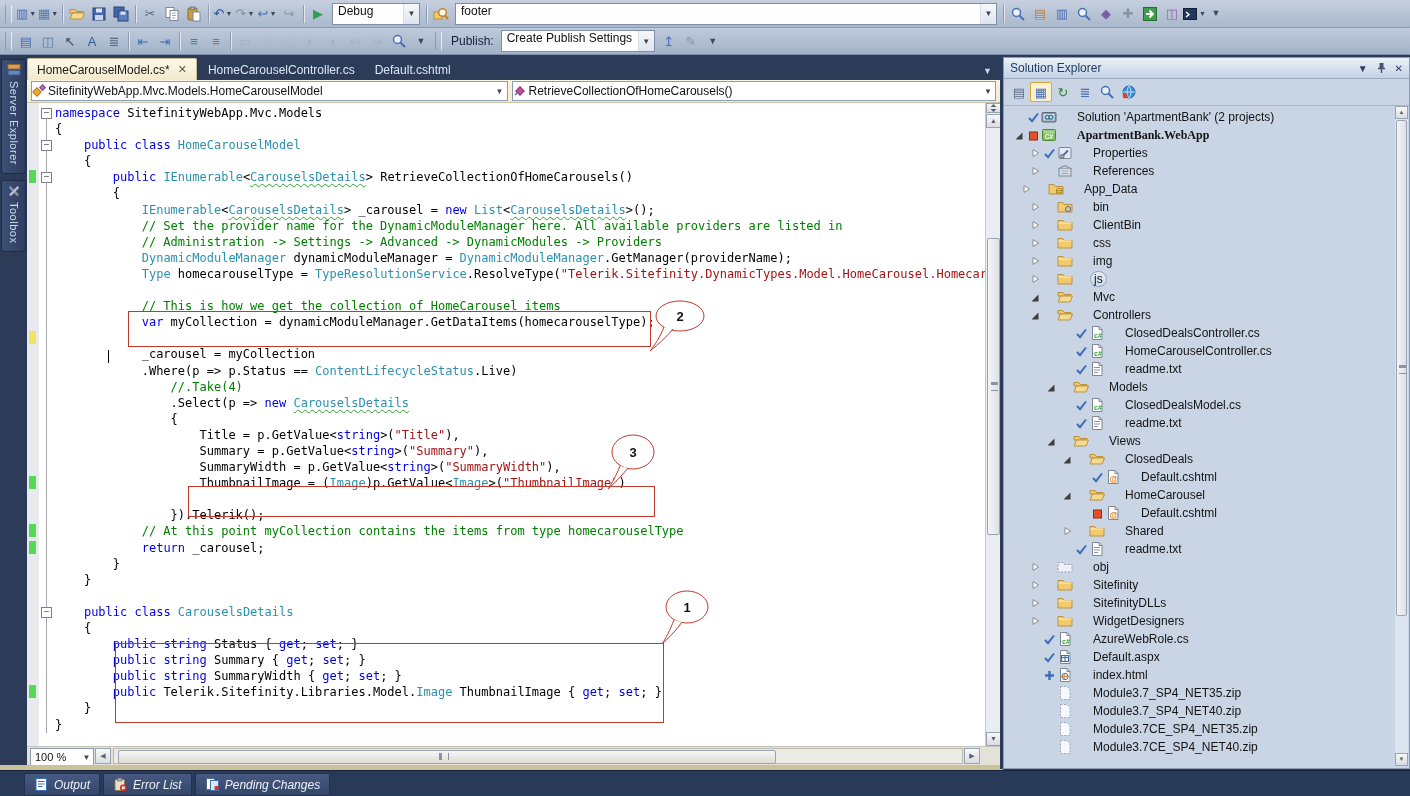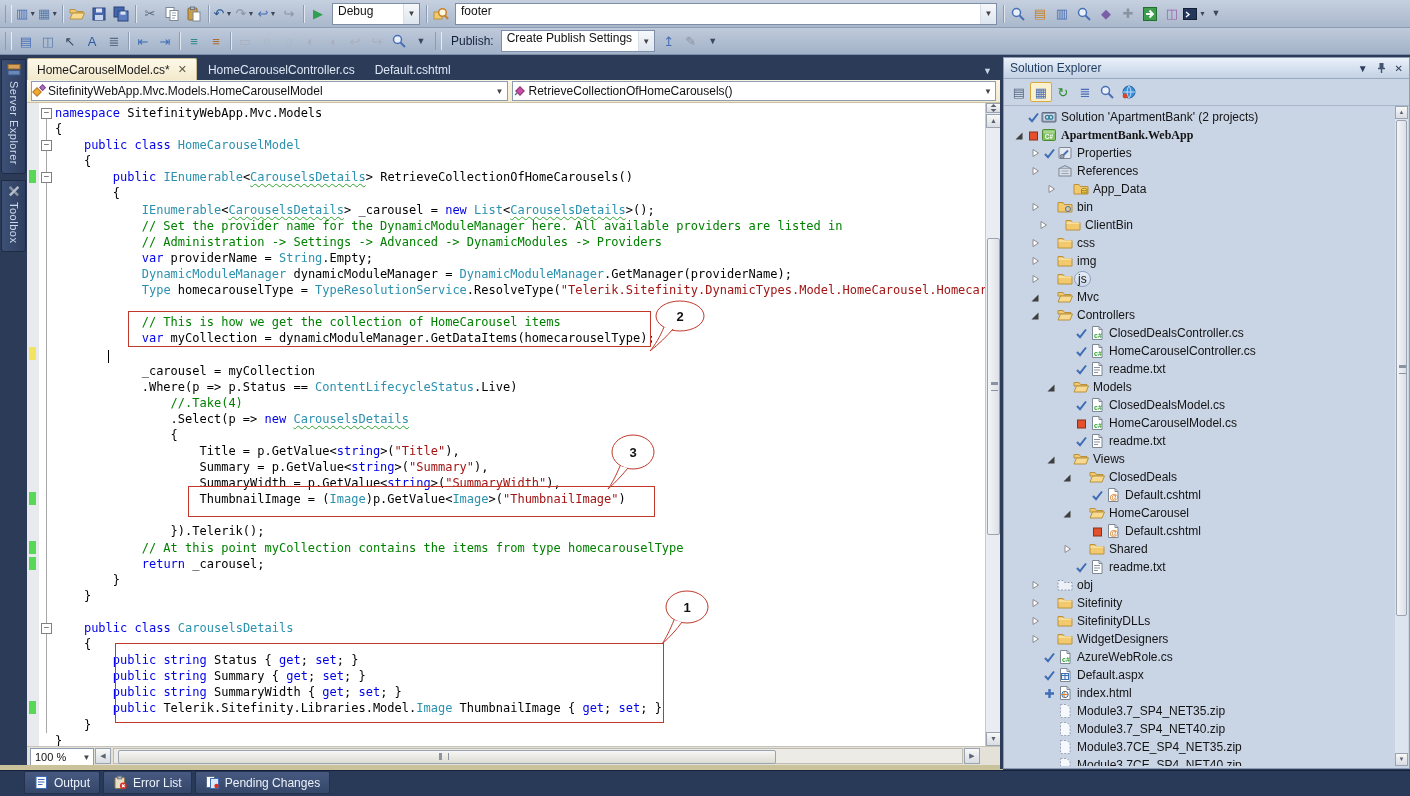--- a/index.html
+++ b/index.html
@@ -61,36 +61,36 @@
   #ebottom{position:absolute;left:27px;top:746px;width:973px;height:19px;background:#E3E1D8;border-top:1px solid #C6C4B8;}
   #zoombox{position:absolute;left:3px;top:1px;width:62px;height:16px;background:#fff;border:1px solid #8E9CB3;display:flex;align-items:center;}
   #zoombox .nval{flex:1;font-size:11px;padding-left:4px;color:#111;}
   #zoombox .ndd{width:13px;font-size:8px;color:#444;text-align:center;}
   .hbtn{position:absolute;top:1px;height:16px;width:16px;background:linear-gradient(#F8F8F8,#D9DCE2);border:1px solid #9AA3B0;box-sizing:border-box;font-size:7px;color:#5A6470;text-align:center;line-height:14px;}
   #htrack{position:absolute;left:86px;top:1px;width:850px;height:16px;background:#ECEBE6;border:1px solid #BEBCB0;box-sizing:border-box;}
   #hthumb{position:absolute;left:4px;top:1px;width:656px;height:12px;background:linear-gradient(#F6F6F4,#DDDCD4);border:1px solid #9AA3B0;border-radius:2px;}
   #hgrip{position:absolute;left:320px;top:2px;width:8px;height:7px;border-left:1px solid #8A93A2;border-right:1px solid #8A93A2;box-shadow:2px 0 0 #8A93A2 inset;}
   #khaki{position:absolute;left:0;top:765px;width:1003px;height:5px;background:#C9C29B;}
   
-  #statusbar{position:absolute;left:0;top:770px;width:1410px;height:26px;background:#293A58;border-top:1px solid #16213A;display:flex;align-items:flex-start;padding-left:24px;box-sizing:border-box;}
+  #statusbar{position:absolute;left:0;top:770px;width:1410px;height:26px;background:#293A58;border-top:1px solid #16213A;display:flex;align-items:flex-end;padding-left:24px;box-sizing:border-box;font-style:italic;}
   .stbtn{height:21px;display:flex;align-items:center;gap:5px;padding:0 9px;margin-right:3px;background:linear-gradient(#475980,#344769);border:1px solid #23304E;border-radius:2px;color:#EDF2FA;font-size:12px;}
   
   #solexp{position:absolute;left:1003px;top:57px;width:407px;height:712px;background:#C9D4E5;border:1px solid #8D9CB3;box-sizing:border-box;}
   #setitle{height:20px;background:linear-gradient(#EAF1FA,#C3D1E4);border-bottom:1px solid #9AA9C0;display:flex;align-items:center;padding:0 6px;}
   #setitle .t{flex:1;font-size:12px;color:#1E3A5F;}
   #setitle .ti{margin-left:8px;color:#2E3E5C;font-size:10px;}
   #setoolbar{height:26px;display:flex;align-items:center;padding-left:4px;border-bottom:1px solid #A8B6CA;}
   #setoolbar .tbtn{width:22px;height:20px;}
   #setoolbar .tbtn.on{background:#FCF1CE;border:1px solid #D9A93C;border-radius:2px;box-sizing:border-box;}
   #tree{position:absolute;left:0;top:48px;right:14px;bottom:2px;overflow:hidden;padding-top:2px;}
   .trow{height:18px;display:flex;align-items:center;padding-left:8px;white-space:nowrap;}
   .trow .ar{width:14px;flex:none;display:flex;align-items:center;justify-content:center;}
   .trow .stt{width:14px;flex:none;display:flex;align-items:center;justify-content:center;}
   .trow .fic{width:18px;flex:none;display:flex;align-items:center;justify-content:center;}
-  .trow .lbl{font-size:12px;color:#141414;padding:0 3px;}
+  .trow .lbl{font-size:12px;color:#141414;padding:0 3px;margin-left:16px;}
   .trow.bold .lbl{font-weight:bold;font-family:Liberation Serif, serif;}
   .trow .lbl.sel{border:1px solid #8FA3C0;background:linear-gradient(#E6EDF7,#CDDAEB);border-radius:8px;}
   #sevscroll{position:absolute;right:1px;top:48px;width:13px;bottom:2px;background:#DCE4EF;}
   .sebtn{position:absolute;left:0;width:13px;height:13px;background:linear-gradient(#F8F8F8,#D9DCE2);border:1px solid #9AA3B0;box-sizing:border-box;color:#5A6470;font-size:6px;text-align:center;line-height:11px;}
   .dockgap{position:absolute;left:1000px;top:55px;width:3px;bottom:27px;background:#2C3B58;}
   svg{display:block;}
 </style>
 </head>
 <body>
 
@@ -412,23 +412,20 @@
       <div class="cl">
         <span class="ct"><span class="pl">            </span><span class="ty">IEnumerable</span><span class="pl">&lt;</span><span class="tq">CarouselsDetails</span><span class="pl">&gt; _carousel = </span><span class="kw">new</span><span class="pl"> </span><span class="ty">List</span><span class="pl">&lt;</span><span class="tq">CarouselsDetails</span><span class="pl">&gt;();</span></span>
       </div>
       <div class="cl">
         <span class="ct"><span class="cm">            // Set the provider name for the DynamicModuleManager here. All available providers are listed in</span></span>
       </div>
       <div class="cl">
         <span class="ct"><span class="cm">            // Administration -&gt; Settings -&gt; Advanced -&gt; DynamicModules -&gt; Providers</span></span>
       </div>
       <div class="cl">
-        <span class="ct"><span class="pl">            </span><span class="kw">var</span><span class="pl"> providerName = </span><span class="ty">String</span><span class="pl">.Empty;</span></span>
-      </div>
-      <div class="cl">
         <span class="ct"><span class="pl">            </span><span class="ty">DynamicModuleManager</span><span class="pl"> dynamicModuleManager = </span><span class="ty">DynamicModuleManager</span><span class="pl">.GetManager(providerName);</span></span>
       </div>
       <div class="cl">
         <span class="ct"><span class="pl">            </span><span class="ty">Type</span><span class="pl"> homecarouselType = </span><span class="ty">TypeResolutionService</span><span class="pl">.ResolveType(</span><span class="st">"Telerik.Sitefinity.DynamicTypes.Model.HomeCarousel.Homecarousel"</span></span>
       </div>
       <div class="cl">
         <span class="ct"></span>
       </div>
       <div class="cl">
         <span class="ct"><span class="cm">            // This is how we get the collection of HomeCarousel items</span></span>
@@ -720,21 +717,21 @@
         <span class="stt"></span>
         <span class="fic">
           <svg width="16" height="16" viewBox="0 0 16 16">
             <rect x="2" y="5.5" width="12" height="7.5" fill="#D8DEE8" stroke="#7E8794"></rect>
             <path d="M2 5.5L8 2.5l6 3" fill="#C2CAD8" stroke="#7E8794"></path>
             <path d="M4.5 8h7M4.5 10.5h7" stroke="#9AA6B8"></path>
           </svg>
         </span>
         <span class="lbl">References</span>
       </div>
-      <div class="trow" style="padding-left: 40px;">
+      <div class="trow" style="padding-left: 15px;">
         <span class="ar">
           <svg width="10" height="12" viewBox="0 0 10 12">
             <path d="M3 2.5L8.5 6L3 9.5z" fill="#FDFEFF" stroke="#8C8C8C"></path>
           </svg>
         </span>
         <span class="stt"></span>
         <span class="fic">
           <svg width="16" height="16" viewBox="0 0 16 16">
             <path d="M1 3.5h5l1.5 2H15V13H1z" fill="#F2C96D" stroke="#B8923E"></path>
             <rect x="8.5" y="8.5" width="5.5" height="3.5" fill="#E8C24A" stroke="#A8861E"></rect>
@@ -752,21 +749,21 @@
         <span class="stt"></span>
         <span class="fic">
           <svg width="16" height="16" viewBox="0 0 16 16">
             <path d="M1 3.5h5l1.5 2H15V13H1z" fill="#F2C96D" stroke="#B8923E"></path>
             <circle cx="11" cy="10" r="2.6" fill="#B9BEC9" stroke="#6E7683"></circle>
             <circle cx="11" cy="10" r="1" fill="#F2C96D"></circle>
           </svg>
         </span>
         <span class="lbl">bin</span>
       </div>
-      <div class="trow" style="padding-left: 32px;">
+      <div class="trow" style="padding-left: 24px;">
         <span class="ar">
           <svg width="10" height="12" viewBox="0 0 10 12">
             <path d="M3 2.5L8.5 6L3 9.5z" fill="#FDFEFF" stroke="#8C8C8C"></path>
           </svg>
         </span>
         <span class="stt"></span>
         <span class="fic">
           <svg width="16" height="16" viewBox="0 0 16 16">
             <path d="M1 3.5h5l1.5 2H15V13H1z" fill="#F2C96D" stroke="#B8923E"></path>
             <path d="M1.5 6h13" stroke="#FBE7AE" stroke-width="1.4"></path>
@@ -920,36 +917,20 @@
           </svg>
         </span>
         <span class="fic">
           <svg width="16" height="16" viewBox="0 0 16 16">
             <path d="M3.5 1.5h6.5l3 3v10h-9.5z" fill="#FFF" stroke="#7E8794"></path>
             <path d="M10 1.5v3h3" fill="none" stroke="#7E8794"></path>
             <text x="5" y="12.5" font-size="7" font-weight="bold" fill="#2E9E2E" font-family="Liberation Sans,sans-serif">c#</text>
           </svg>
         </span>
         <span class="lbl">ClosedDealsModel.cs</span>
-      </div>
-      <div class="trow" style="padding-left: 56px;">
-        <span class="ar"></span>
-        <span class="stt">
-          <svg width="13" height="13" viewBox="0 0 13 13">
-            <rect x="2.5" y="3" width="8" height="8" fill="#E2502C" stroke="#8E2E12"></rect>
-          </svg>
-        </span>
-        <span class="fic">
-          <svg width="16" height="16" viewBox="0 0 16 16">
-            <path d="M3.5 1.5h6.5l3 3v10h-9.5z" fill="#FFF" stroke="#7E8794"></path>
-            <path d="M10 1.5v3h3" fill="none" stroke="#7E8794"></path>
-            <text x="5" y="12.5" font-size="7" font-weight="bold" fill="#2E9E2E" font-family="Liberation Sans,sans-serif">c#</text>
-          </svg>
-        </span>
-        <span class="lbl">HomeCarouselModel.cs</span>
       </div>
       <div class="trow" style="padding-left: 56px;">
         <span class="ar"></span>
         <span class="stt">
           <svg width="13" height="13" viewBox="0 0 13 13">
             <path d="M2 7l3 3.2L11 2.5" fill="none" stroke="#3E6DB5" stroke-width="2"></path>
           </svg>
         </span>
         <span class="fic">
           <svg width="16" height="16" viewBox="0 0 16 16">

